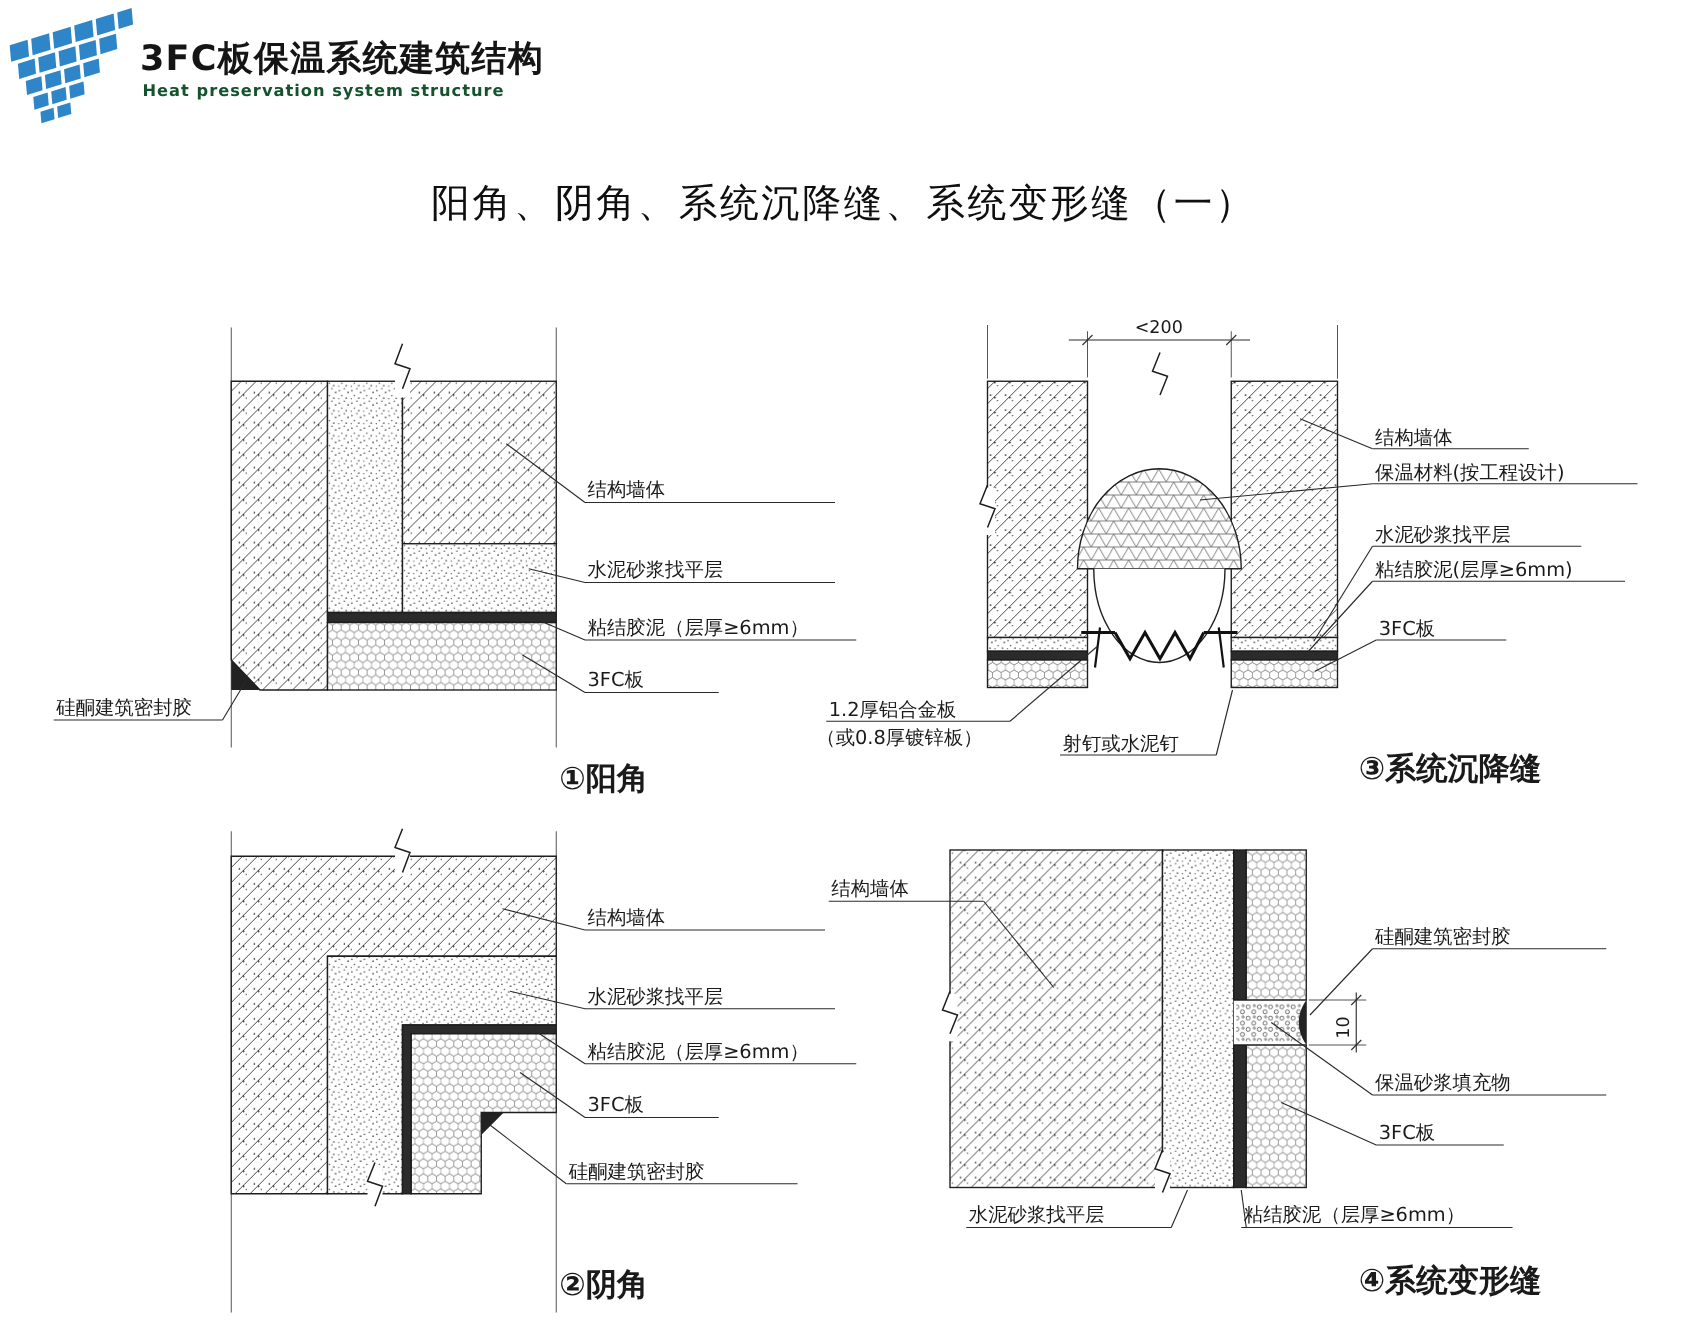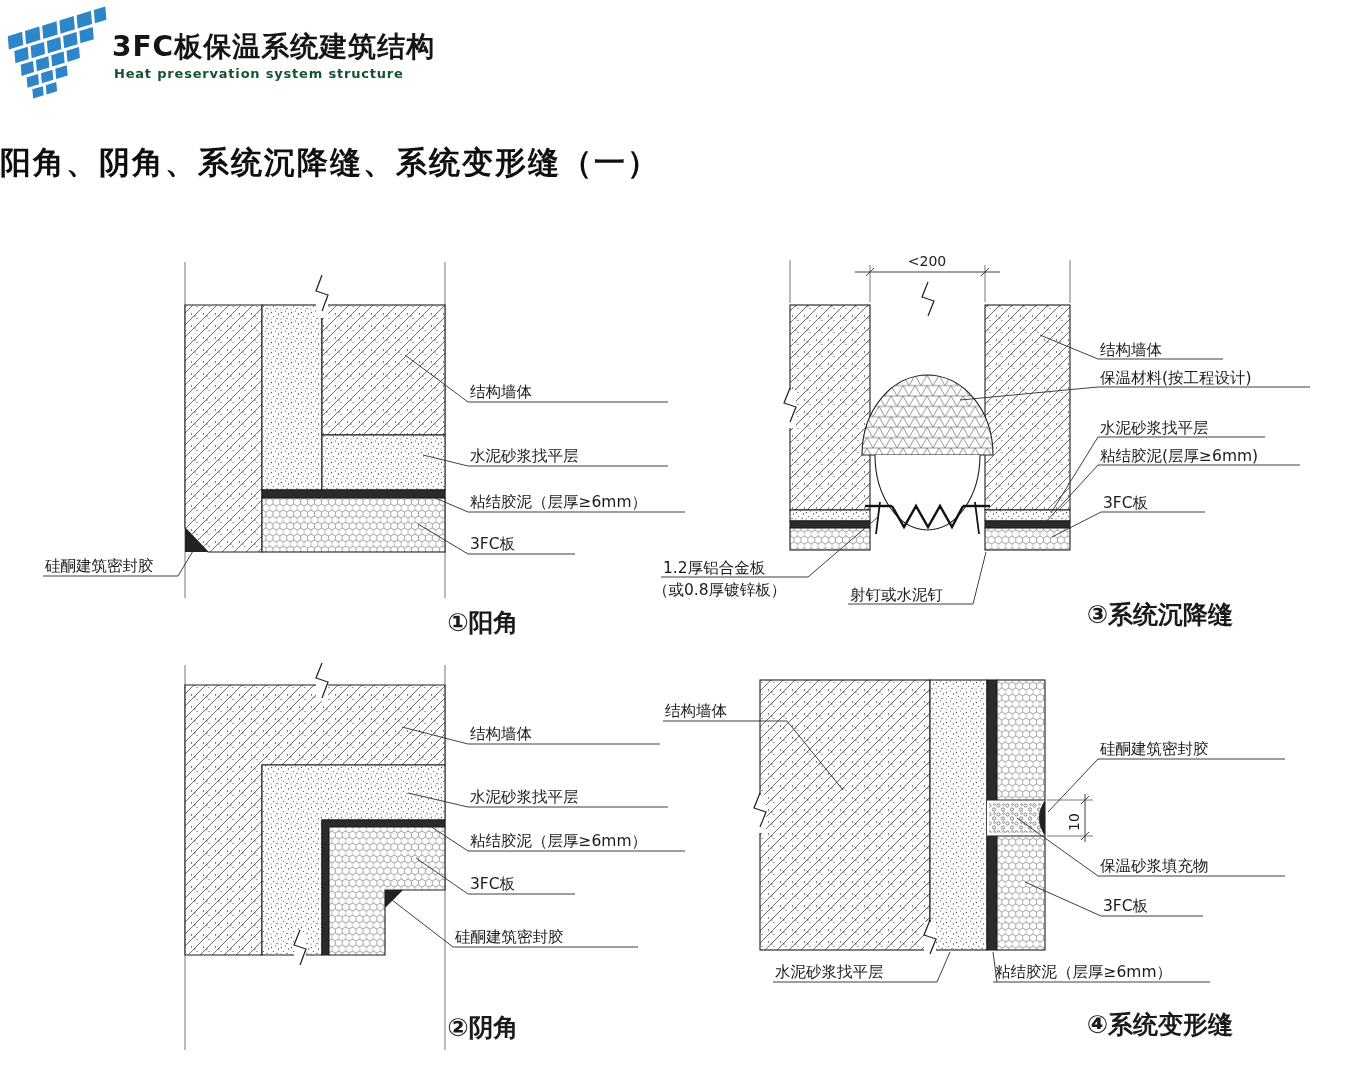--- a/index.html
+++ b/index.html
@@ -1,21 +1,21 @@
 <!DOCTYPE html>
 <html><head>
 <meta charset="utf-8">
 <style>
   html,body{margin:0;padding:0;background:#fff;}
   .page{position:relative;width:1350px;height:1071px;background:#ffffff;overflow:hidden;
         font-family:"DejaVu Sans",sans-serif;color:#1a1a1a;}
   .logo{position:absolute;left:0;top:4px;}
   .hdr-title{position:absolute;left:112px;top:28px;font-size:28px;font-weight:bold;letter-spacing:1px;color:#151515;}
   .hdr-sub{position:absolute;left:114px;top:66px;font-size:13px;font-weight:bold;color:#14532d;letter-spacing:0.8px;}
-  .main-title{position:absolute;left:0;right:0;top:142px;text-align:left;font-size:31px;font-weight:bold;letter-spacing:2px;color:#0f0f0f;}
+  .main-title{position:absolute;left:0;right:0;top:142px;text-align:center;font-size:31px;font-weight:normal;letter-spacing:2px;color:#0f0f0f;}
   .diagram{position:absolute;}
   .d1{left:20px;top:250px;}
   .d3{left:645px;top:240px;}
   .d2{left:20px;top:655px;}
   .d4{left:645px;top:650px;}
   svg text{font-family:"DejaVu Sans",sans-serif;fill:#1a1a1a;}
   .lbl{font-size:15.5px;}
   .cap{font-size:25px;font-weight:bold;}
   .dim{font-size:14px;}
   .ld{stroke:#2a2a2a;stroke-width:0.9;}

